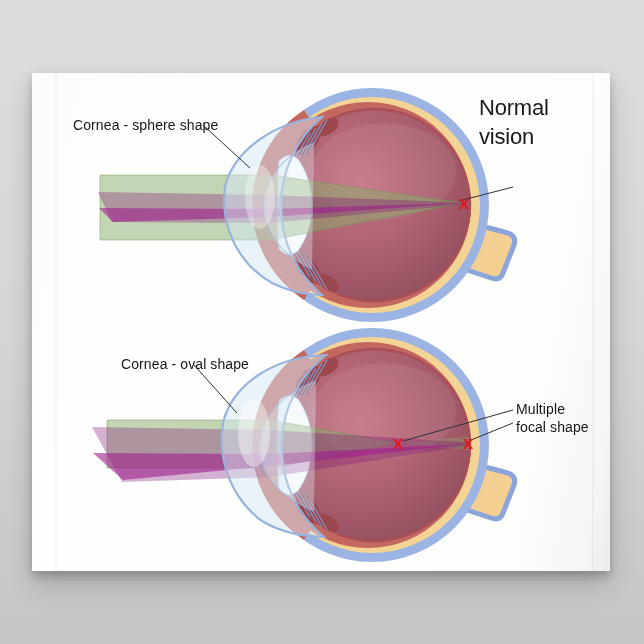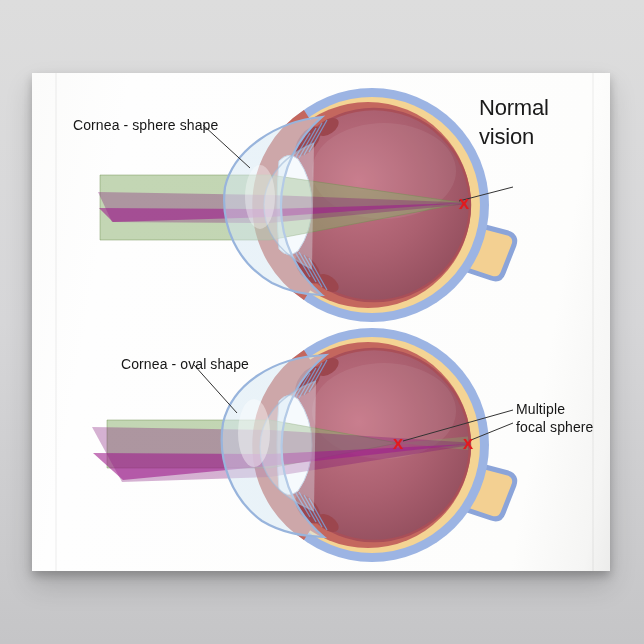--- a/index.html
+++ b/index.html
@@ -102,17 +102,17 @@
         <line x1="371" y1="368" x2="481" y2="337" stroke="#333333" stroke-width="1"></line>
         <line x1="439" y1="367" x2="481" y2="350" stroke="#333333" stroke-width="1"></line>
       </g>
     </svg>
 
     <div class="lbl nowrap" style="left:41px;top:44px;">Cornea - sphere shape</div>
     <div class="title" style="left:447px;top:20px;width:100px;">Normal vision</div>
     <span class="xmark" style="left:425px;top:123px;">X</span>
 
     <div class="lbl nowrap" style="left:41px;top:283px;margin-left:48px;">Cornea - oval shape</div>
-    <div class="lbl" style="left:484px;top:328px;width:80px;">Multiple focal sphere</div>
+    <div class="lbl" style="left:484px;top:328px;width:80px;">Multiple focal shape</div>
     <span class="xmark" style="left:359px;top:363px;">X</span>
     <span class="xmark" style="left:429px;top:363px;">X</span>
   </div>
 </div>
 
 </body></html>

